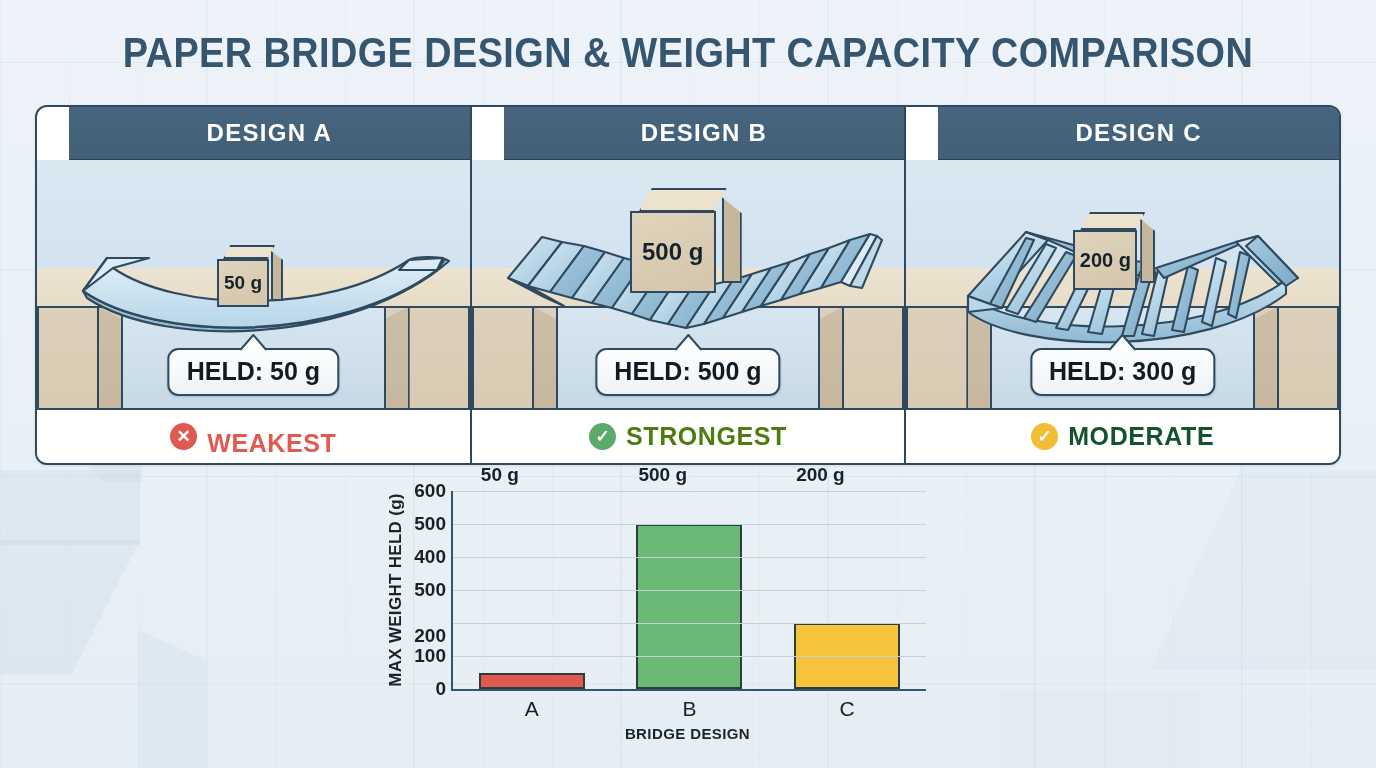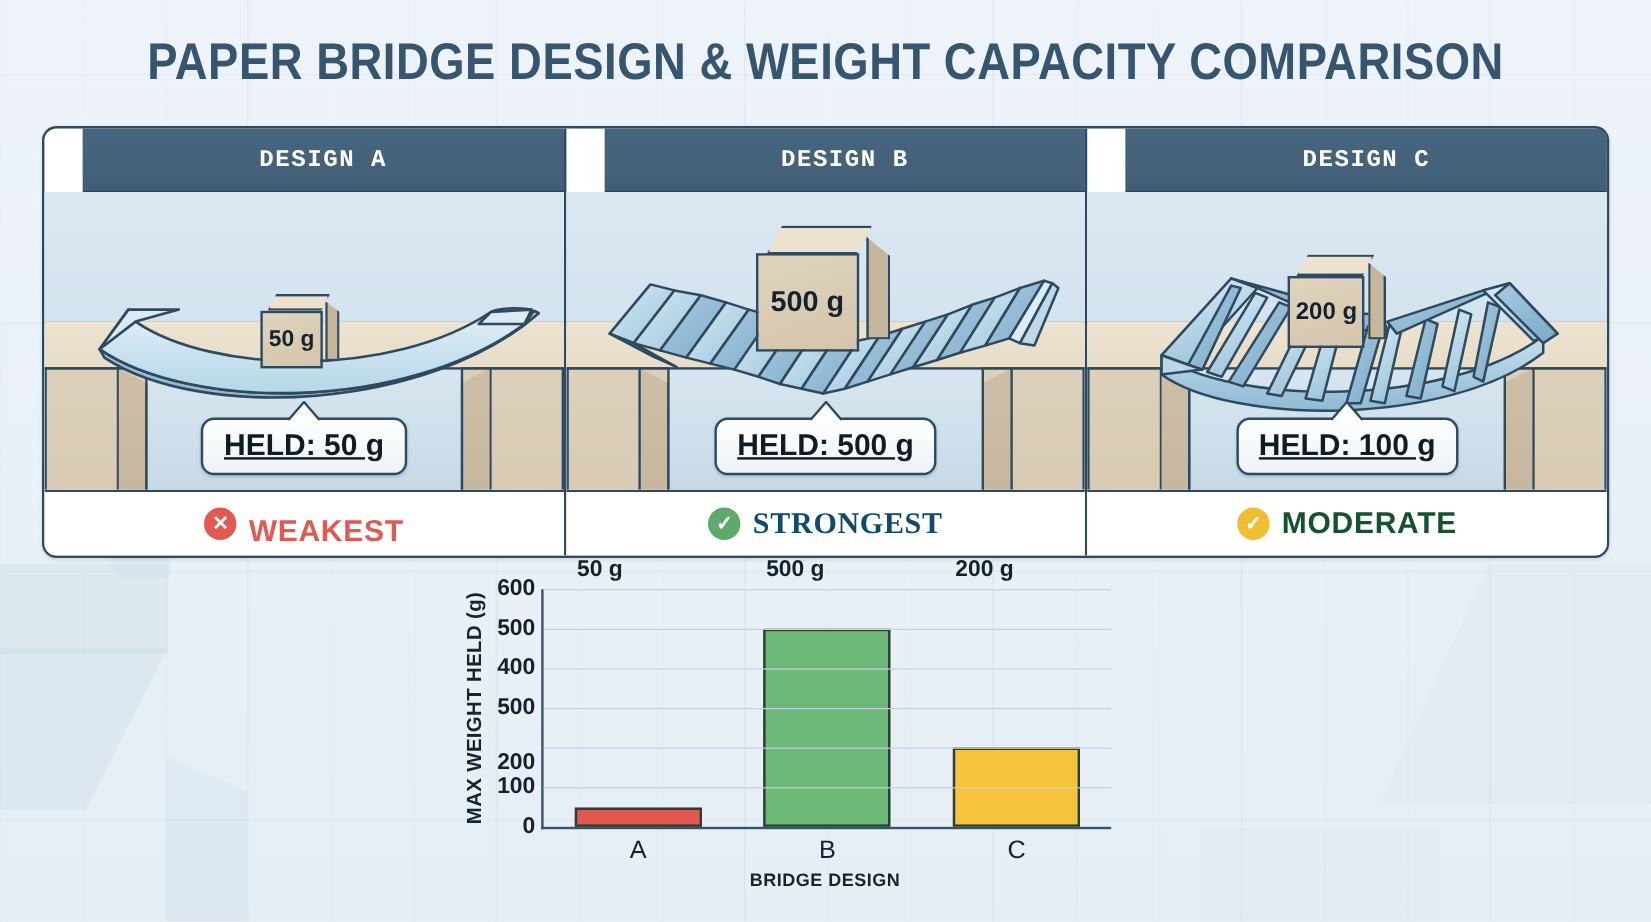--- a/index.html
+++ b/index.html
@@ -63,22 +63,22 @@
     box-shadow:0 1px 3px rgba(40,70,95,.13);
   }
   .panels{display:flex;width:100%;height:100%;}
   .panel{flex:1 1 0;position:relative;display:flex;flex-direction:column;
          border-right:2px solid #2f4a5e;box-sizing:border-box;}
   .panel:last-child{border-right:none;}
 
   .phead{
     height:52px;flex:0 0 52px;background:#44617a;
     display:flex;align-items:center;justify-content:center;
-    color:#fff;font-family:Liberation Mono, monospace;
-    font-weight:bold;font-size:20px;letter-spacing:1.3px;
+    color:#fff;font-family:Liberation Sans, sans-serif;
+    font-weight:bold;font-size:24px;letter-spacing:1.3px;
     border-bottom:1px solid #27415a;
     background-image:linear-gradient(180deg,#47657e 0%,#425f77 100%);
     margin-left:32px;
   }
   .scene{position:relative;flex:1 1 auto;overflow:hidden;background:#d4e4ef;}
   .sky{position:absolute;left:0;right:0;top:0;height:108px;
        background:linear-gradient(180deg,#dae8f2 0%,#d3e3ef 100%);
        border-bottom:2px solid #2f4a5e;}
   .ground{position:absolute;left:0;right:0;top:108px;bottom:0;
        background:linear-gradient(180deg,#dce9f2 0%,#cfe0ec 68%,#c7d9e6 100%);}
@@ -106,21 +106,21 @@
         color:#16222b;font-weight:bold;}
   .wbox .top{position:absolute;background:#ece2ce;border:2px solid #2f4a5e;box-sizing:border-box;}
   .wbox .side{position:absolute;background:#c6b79c;border:2px solid #2f4a5e;box-sizing:border-box;}
 
   
   .callout{position:absolute;bottom:12px;left:50%;transform:translateX(-50%);
      background:linear-gradient(180deg,#fdfefe 0%,#eef3f7 100%);
      border:2px solid #2f4a5e;border-radius:11px;
      padding:7px 17px 8px;
      font-size:25px;font-weight:bold;color:#111b22;white-space:nowrap;
-     box-shadow:0 1px 2px rgba(40,70,95,.2);text-decoration:underline;}
+     box-shadow:0 1px 2px rgba(40,70,95,.2);}
   .callout .tailline{position:absolute;left:50%;top:-16px;transform:translateX(-50%);
      width:28px;height:17px;}
 
   
   .pfoot{flex:0 0 53px;height:53px;background:#fff;
      border-top:2px solid #2f4a5e;
      display:flex;align-items:center;justify-content:center;gap:10px;}
   .badge-ico{width:27px;height:27px;border-radius:50%;display:flex;
      align-items:center;justify-content:center;color:#fff;font-size:17px;font-weight:bold;line-height:1;}
   .badge-txt{font-family:"Liberation Sans Narrow","Liberation Sans",sans-serif;
@@ -291,21 +291,21 @@
 
           <div class="callout">
             <svg class="tailline" viewBox="0 0 28 17">
               <path d="M1 16 L14 1 L27 16" fill="#fbfdfe" stroke="#2f4a5e" stroke-width="2" stroke-linejoin="round"></path>
             </svg>
             <span>HELD: 500 g</span>
           </div>
         </div>
         <div class="pfoot">
           <span class="badge-ico" style="background:#5cab6b;">✓</span>
-          <span class="badge-txt" style="color:#0c4a6e;font-family:Liberation Serif, serif;">STRONGEST</span>
+          <span class="badge-txt" style="color:#4d7c0f;">STRONGEST</span>
         </div>
       </div>
 
       <div class="panel">
         <div class="phead">DESIGN C</div>
         <div class="scene">
           <div class="sky"></div>
           <div class="ground"></div>
           <div class="bandtan"></div>
           <div class="sup left">
@@ -364,21 +364,21 @@
           <div class="wbox" style="left:167px;top:52px;width:82px;height:78px;">
             <div class="top" style="left:7px;top:0;width:65px;height:18px;clip-path:polygon(15% 0,100% 0,85% 100%,0 100%);"></div>
             <div class="side" style="right:0;top:7px;width:15px;height:64px;clip-path:polygon(0 0,100% 19%,100% 100%,0 100%);"></div>
             <div class="front" style="left:0;bottom:0;width:64px;height:60px;font-size:20px;">200 g</div>
           </div>
 
           <div class="callout">
             <svg class="tailline" viewBox="0 0 28 17">
               <path d="M1 16 L14 1 L27 16" fill="#fbfdfe" stroke="#2f4a5e" stroke-width="2" stroke-linejoin="round"></path>
             </svg>
-            <span>HELD: 100 g</span>
+            <span>HELD: 300 g</span>
           </div>
         </div>
         <div class="pfoot">
           <span class="badge-ico" style="background:#f0bd33;">✓</span>
           <span class="badge-txt" style="color:#14532d;">MODERATE</span>
         </div>
       </div>
 
     </div>
   </div>

